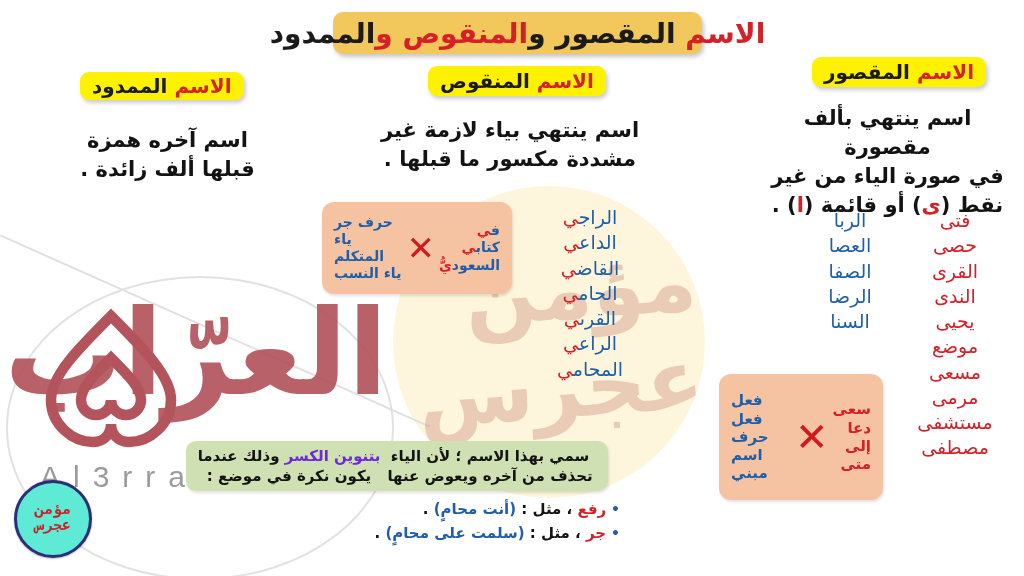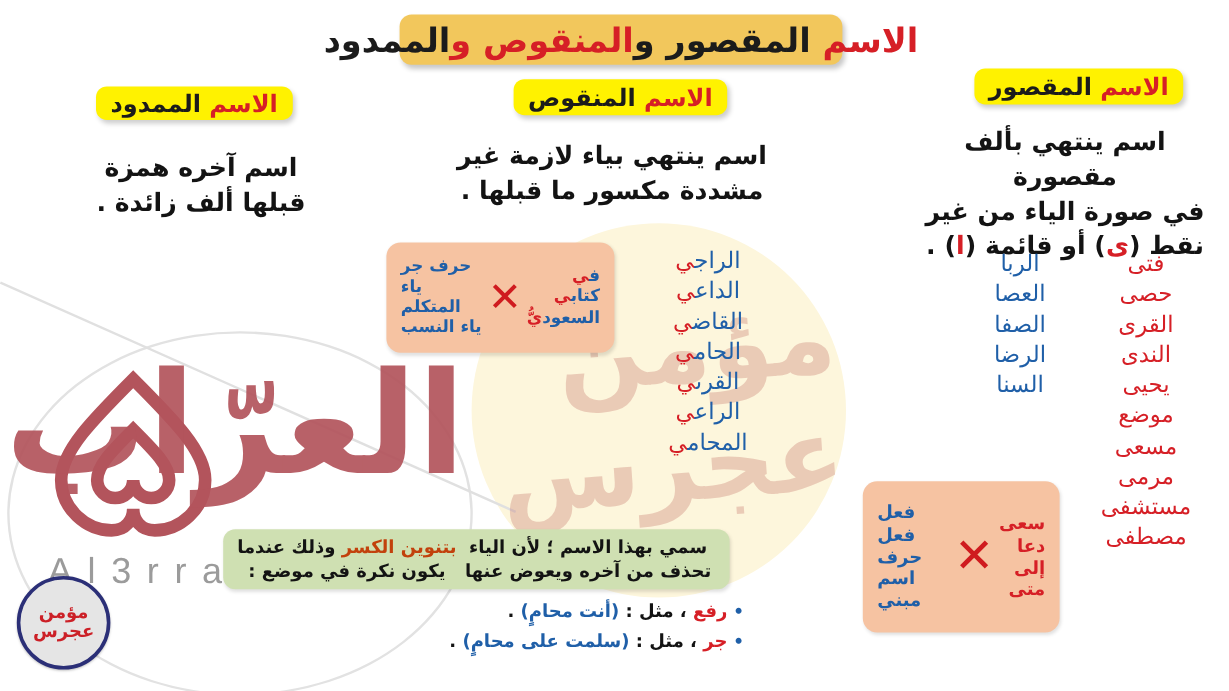--- a/index.html
+++ b/index.html
@@ -37,24 +37,25 @@
     position:absolute;right:0px;top:-6px;color:#b3545c;opacity:.92;
     font-size:118px;font-weight:bold;line-height:1;
     font-family:"DejaVu Sans",sans-serif;white-space:nowrap;
   }
   .brand-latin{
     position:absolute;left:12px;top:160px;color:#9b9b9b;
     font-size:30px;letter-spacing:13px;font-family:"Liberation Sans",sans-serif;
   }
   .badge{
     position:absolute;left:14px;top:480px;width:72px;height:72px;border-radius:50%;
-    background:#e5e5e5;border:3px solid #2b2f77;z-index:3;
+    background:#5eead4;border:3px solid #2b2f77;z-index:3;
     display:flex;flex-direction:column;align-items:center;justify-content:center;
     color:#cc2027;font-weight:bold;font-size:15px;line-height:1.05;
     box-shadow:0 1px 2px rgba(0,0,0,.25);
+    font-family:Liberation Mono, monospace;
   }
 
   
   .main-title{
     position:absolute;left:333px;top:12px;width:369px;height:42px;z-index:5;
     background:#f2c75c;border-radius:10px;
     display:flex;align-items:center;justify-content:center;
     box-shadow:2px 3px 4px rgba(0,0,0,.22);
     font-size:28px;font-weight:bold;white-space:nowrap;
   }
@@ -80,21 +81,21 @@
   .defn .hl{color:#d61f26;}
 
   
   .obox{
     position:absolute;z-index:6;background:#f6c3a2;border-radius:12px;
     display:flex;align-items:center;justify-content:space-between;
     padding:8px 12px;box-sizing:border-box;
     box-shadow:1px 2px 3px rgba(0,0,0,.12);
   }
   #obox-manqus{left:322px;top:202px;width:190px;height:92px;}
-  #obox-maqsur{left:719px;top:401px;width:164px;height:126px;justify-content:space-between;}
+  #obox-maqsur{left:719px;top:374px;width:164px;height:126px;justify-content:space-between;}
   .obox-col{display:flex;flex-direction:column;justify-content:center;font-weight:bold;line-height:1.22;}
   .obox-col.right{text-align:right;}
   .obox-col.left{text-align:left;}
   .ob-red{color:#d61f26;}
   .ob-blue{color:#1f5fa8;}
   .xmark{color:#cf1b1f;font-size:34px;font-weight:bold;line-height:1;padding:0 4px;}
   #obox-manqus .obox-col{font-size:14px;}
   #obox-maqsur .obox-col{font-size:15px;}
   #obox-maqsur .xmark{font-size:40px;}
 
@@ -107,21 +108,21 @@
   .wlist .stem{color:#1f5fa8;}
 
   
   .gbox{
     position:absolute;left:186px;top:441px;width:422px;height:50px;z-index:6;
     background:#cfe0b2;border-radius:10px;box-sizing:border-box;
     padding:5px 10px;display:flex;flex-direction:row;justify-content:center;
     font-weight:bold;font-size:15px;color:#131313;line-height:1.34;text-align:center;
     box-shadow:1px 2px 3px rgba(0,0,0,.12);
   }
-  .gbox .hl{color:#c2410c;text-align:right;}
+  .gbox .hl{color:#6d28d9;text-align:right;}
 
   .bullets{position:absolute;left:330px;top:497px;width:290px;z-index:6;
            font-weight:bold;font-size:15px;line-height:1.62;text-align:right;}
   .bullets .row{white-space:nowrap;}
   .bullets .dot{color:#1f5fa8;font-size:14px;}
   .b-red{color:#d61f26;}
   .b-blue{color:#1f5fa8;}
   .b-blk{color:#131313;}
 </style>
 </head>

